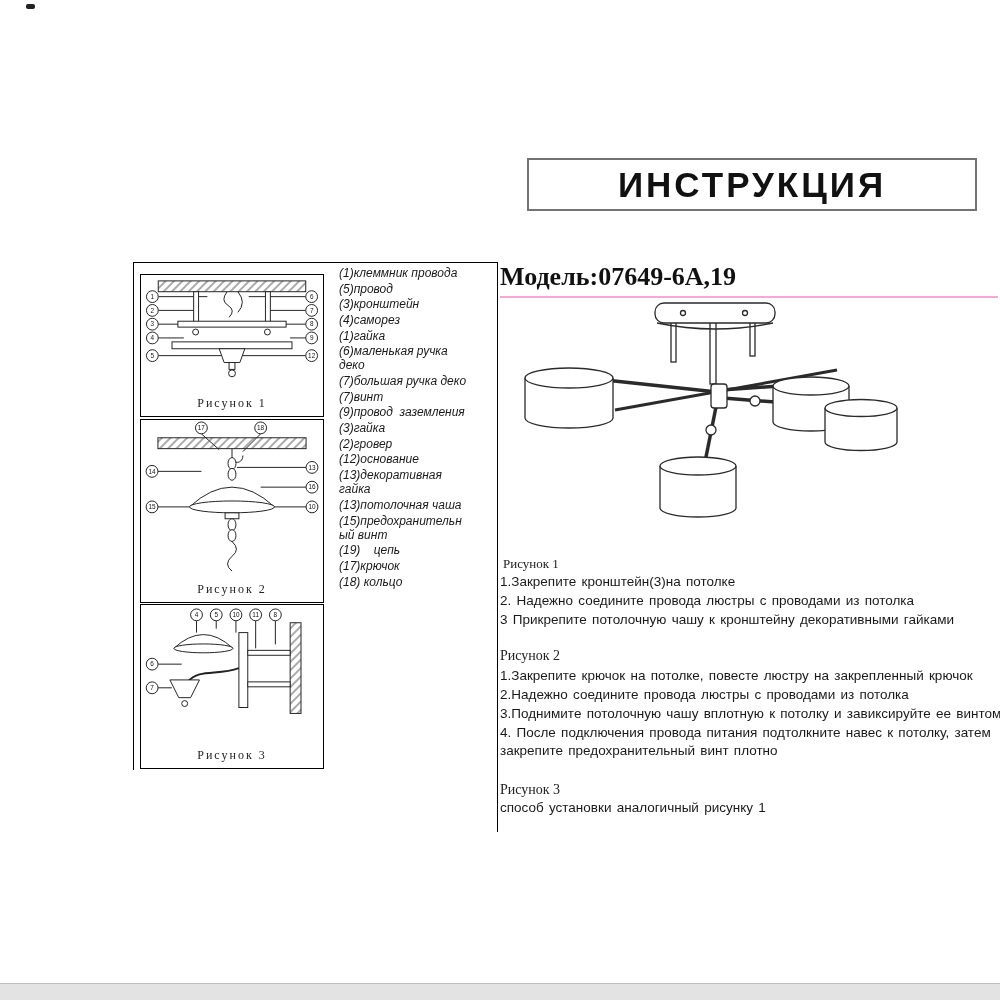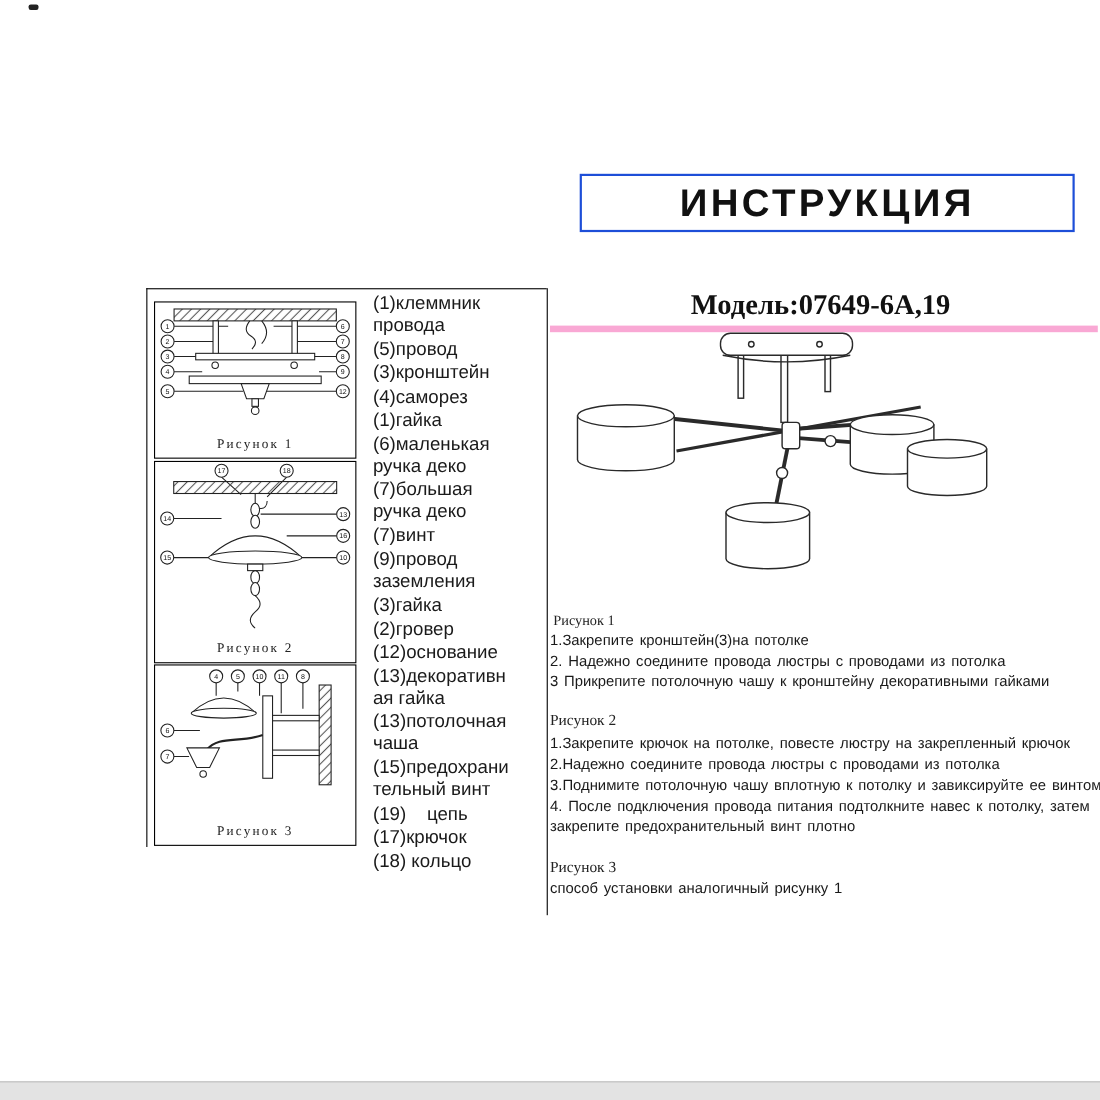--- a/index.html
+++ b/index.html
@@ -2,44 +2,44 @@
 <html><head>
 <meta charset="utf-8">
 <style>
   html,body{margin:0;padding:0;}
   body{
     width:1000px;height:1000px;background:#ffffff;position:relative;
     font-family:"Liberation Sans",sans-serif;color:#111;overflow:hidden;
   }
   .title-box{
     position:absolute;left:527px;top:158px;width:446px;height:49px;
-    border:2px solid #1d4ed8;display:flex;align-items:center;justify-content:center;
+    border:2px solid #737373;display:flex;align-items:center;justify-content:center;
     font-weight:bold;font-size:35px;letter-spacing:3px;
     font-family:"Liberation Sans",sans-serif;
   }
   .model{
     position:absolute;left:500px;top:262px;width:498px;box-sizing:border-box;
-    text-align:center;font-family:"Liberation Serif",serif;font-size:26px;font-weight:700;
-    padding:0 6px 4px 0;border-bottom:6px solid #f9a8d4;
+    text-align:left;font-family:"Liberation Serif",serif;font-size:26px;font-weight:700;
+    padding:0 6px 4px 0;border-bottom:2px solid #f9a8d4;
   }
   .vrule{position:absolute;left:497px;top:262px;height:570px;width:0;border-left:1px solid #000;}
   .hrule{position:absolute;left:133px;top:262px;width:364px;height:0;border-top:1px solid #000;}
   .lrule{position:absolute;left:133px;top:262px;height:508px;width:0;border-left:1px solid #000;}
 
   .figbox{position:absolute;left:140px;width:184px;border:1px solid #000;background:#fff;box-sizing:border-box;}
   #figbox1{top:274px;height:143px;}
   #figbox2{top:419px;height:184px;}
   #figbox3{top:604px;height:165px;}
   .figbox svg{display:block;margin:0 auto;}
   .figcap{
     position:absolute;bottom:5px;left:0;width:100%;text-align:center;
     font-family:"Liberation Serif",serif;font-size:12px;letter-spacing:2px;color:#222;
   }
 
-  .parts{position:absolute;left:339px;top:266px;width:130px;font-size:17px;line-height:1.18;color:#1a1a1a;}
+  .parts{position:absolute;left:339px;top:266px;width:130px;font-size:12px;line-height:1.18;color:#1a1a1a;font-style:italic;}
   .part{white-space:pre-wrap;overflow-wrap:anywhere;margin-bottom:1.5px;}
 
   .chandelier{position:absolute;left:505px;top:290px;width:400px;height:264px;}
 
   .rfig-label{position:absolute;font-family:"Liberation Serif",serif;font-size:13px;color:#222;}
   .rfig-label.big{font-size:14px;}
   .steps{position:absolute;width:502px;font-size:13.5px;line-height:1.33;color:#1a1a1a;}
   .step{margin-bottom:1px;word-spacing:1.5px;}
 
   #label-fig1{left:503px;top:556px;}

